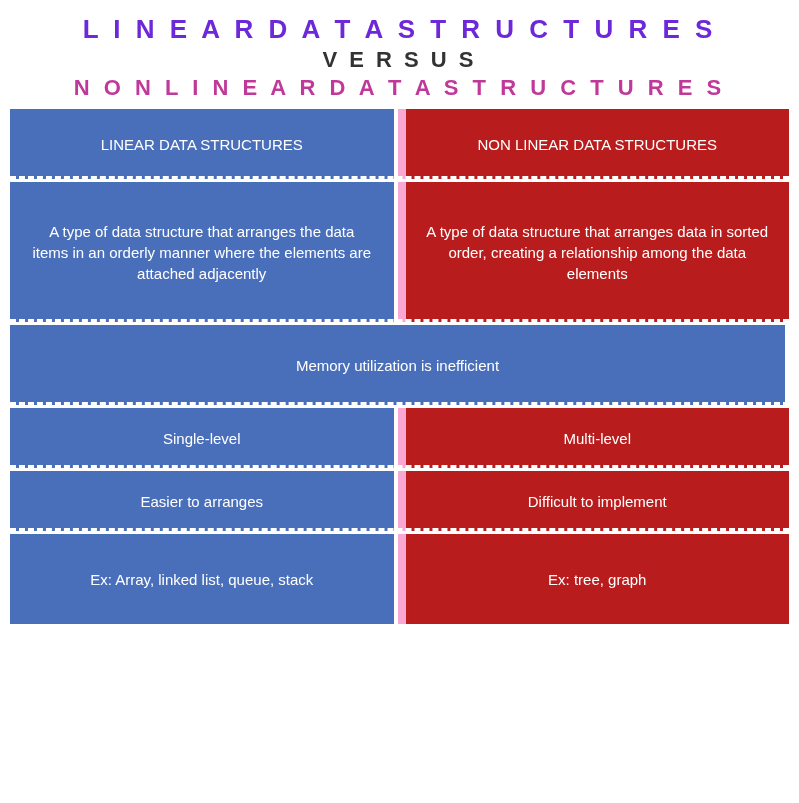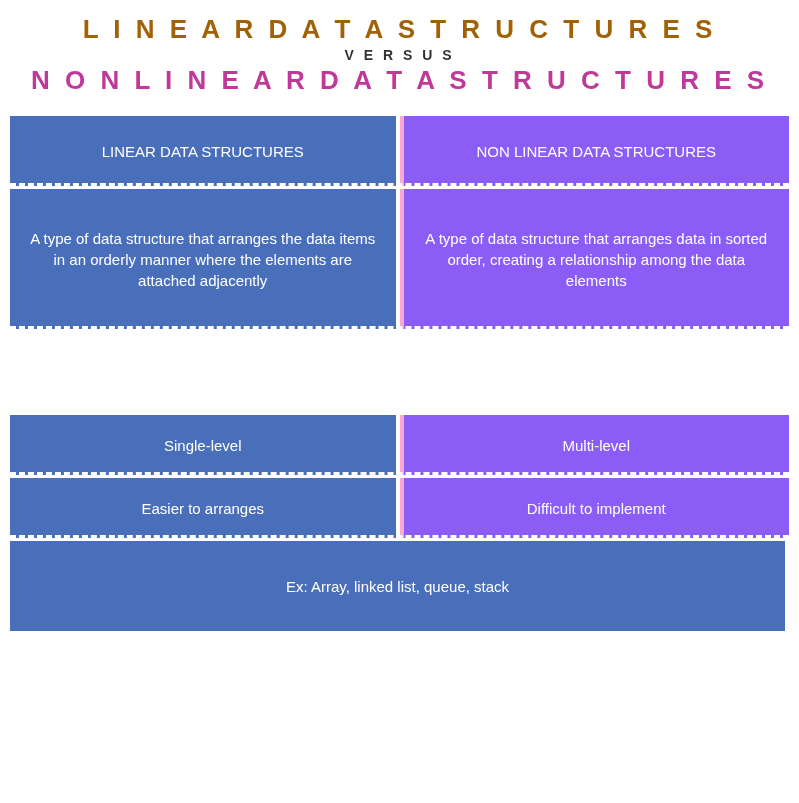--- a/index.html
+++ b/index.html
@@ -15,44 +15,44 @@
     .page {
       width: 799px;
       height: 803px;
       display: flex;
       flex-direction: column;
       align-items: center;
       padding: 10px 10px 6px 10px;
     }
 
     .title-linear {
-      color: #a16207;
+      color: #6d28d9;
       font-size: 26px;
       font-weight: bold;
       letter-spacing: 4px;
       text-align: left;
       margin-top: 4px;
     }
 
     .title-versus {
       color: #333;
-      font-size: 14px;
+      font-size: 22px;
       font-weight: bold;
       letter-spacing: 3px;
       text-align: center;
       margin: 2px 16px;
     }
 
     .title-nonlinear {
       color: #c0399a;
-      font-size: 26px;
+      font-size: 22px;
       font-weight: bold;
       letter-spacing: 4px;
       text-align: center;
-      margin-bottom: 20px;
+      margin-bottom: 8px;
     }
 
     .table-container {
       width: 779px;
       flex: 1;
       display: flex;
       flex-direction: column;
       border: none;
     }
 
@@ -84,22 +84,22 @@
       font-size: 15px;
       line-height: 1.4;
       position: relative;
     }
 
     .cell-left {
       background: #4a6fba;
     }
 
     .cell-right {
-      background: #8b5cf6;
-      border-left: 4px solid #f9a8d4;
+      background: #b91c1c;
+      border-left: 8px solid #f9a8d4;
     }
 
     .header-row {
       flex: 0 0 auto;
       min-height: 70px;
     }
 
     .header-row .cell {
       font-size: 15px;
       font-weight: normal;
@@ -169,20 +169,21 @@
 
     <div class="row desc-row">
       <div class="cell cell-left">A type of data structure that arranges the data items in an orderly manner where the elements are attached adjacently</div>
       <div class="col-divider"></div>
       <div class="cell cell-right">A type of data structure that arranges data in sorted order, creating a relationship among the data elements</div>
     </div>
 
     <div class="row-divider"></div>
 
     <div class="row mem-row">
+      <div class="cell cell-left">Memory utilization is inefficient</div>
       <div class="col-divider"></div>
     </div>
 
     <div class="row-divider"></div>
 
     <div class="row level-row">
       <div class="cell cell-left">Single-level</div>
       <div class="col-divider"></div>
       <div class="cell cell-right">Multi-level</div>
     </div>
@@ -193,16 +194,17 @@
       <div class="cell cell-left">Easier to arranges</div>
       <div class="col-divider"></div>
       <div class="cell cell-right">Difficult to implement</div>
     </div>
 
     <div class="row-divider"></div>
 
     <div class="row ex-row">
       <div class="cell cell-left">Ex: Array, linked list, queue, stack</div>
       <div class="col-divider"></div>
+      <div class="cell cell-right">Ex: tree, graph</div>
     </div>
 
   </div>
 </div>
 
 </body></html>

